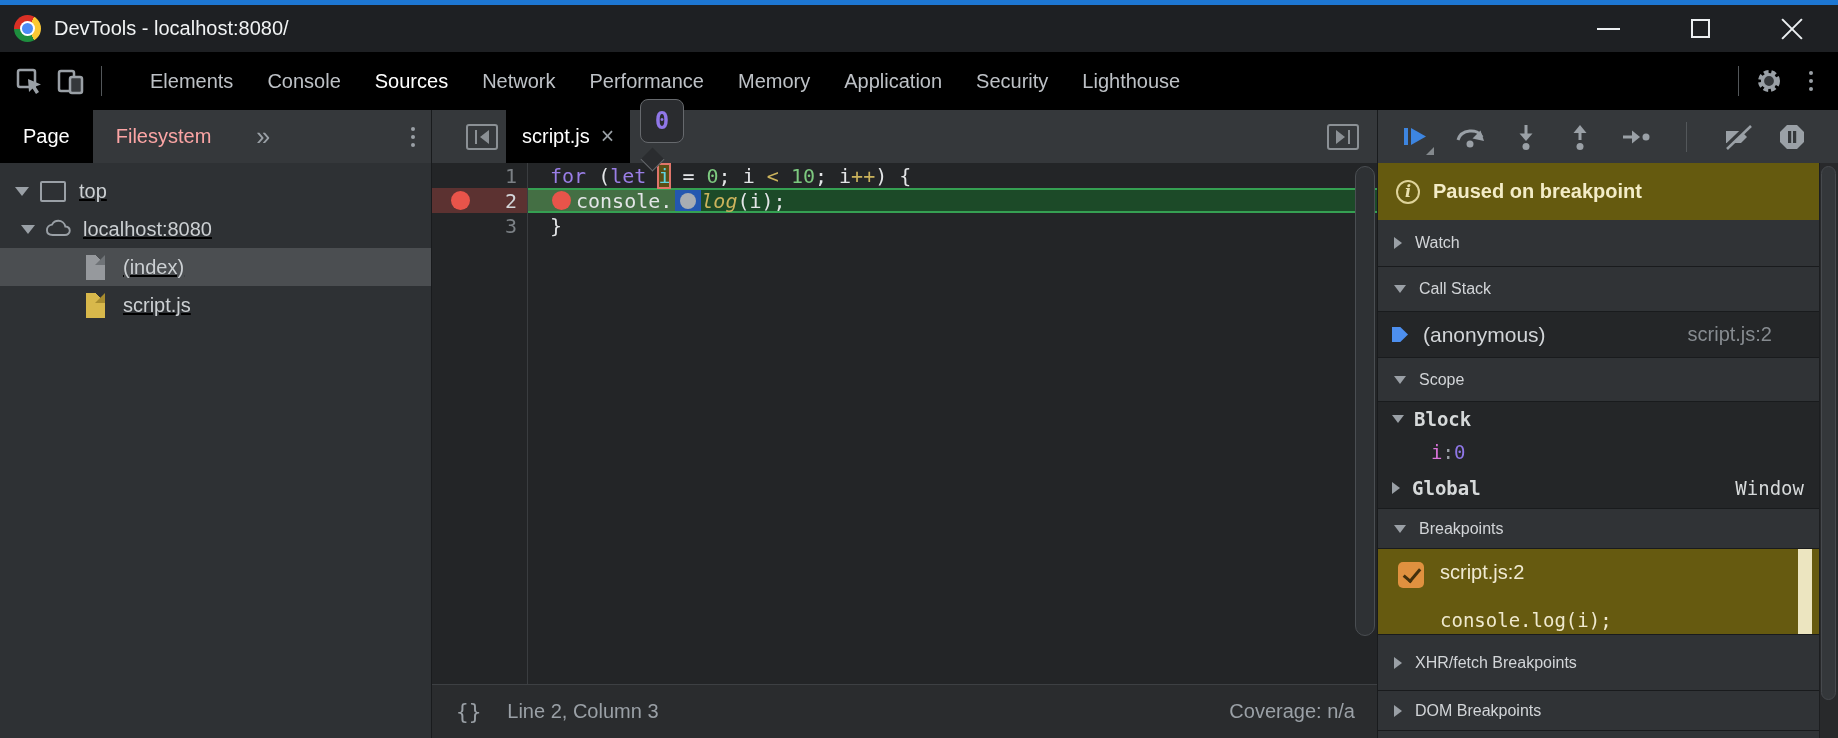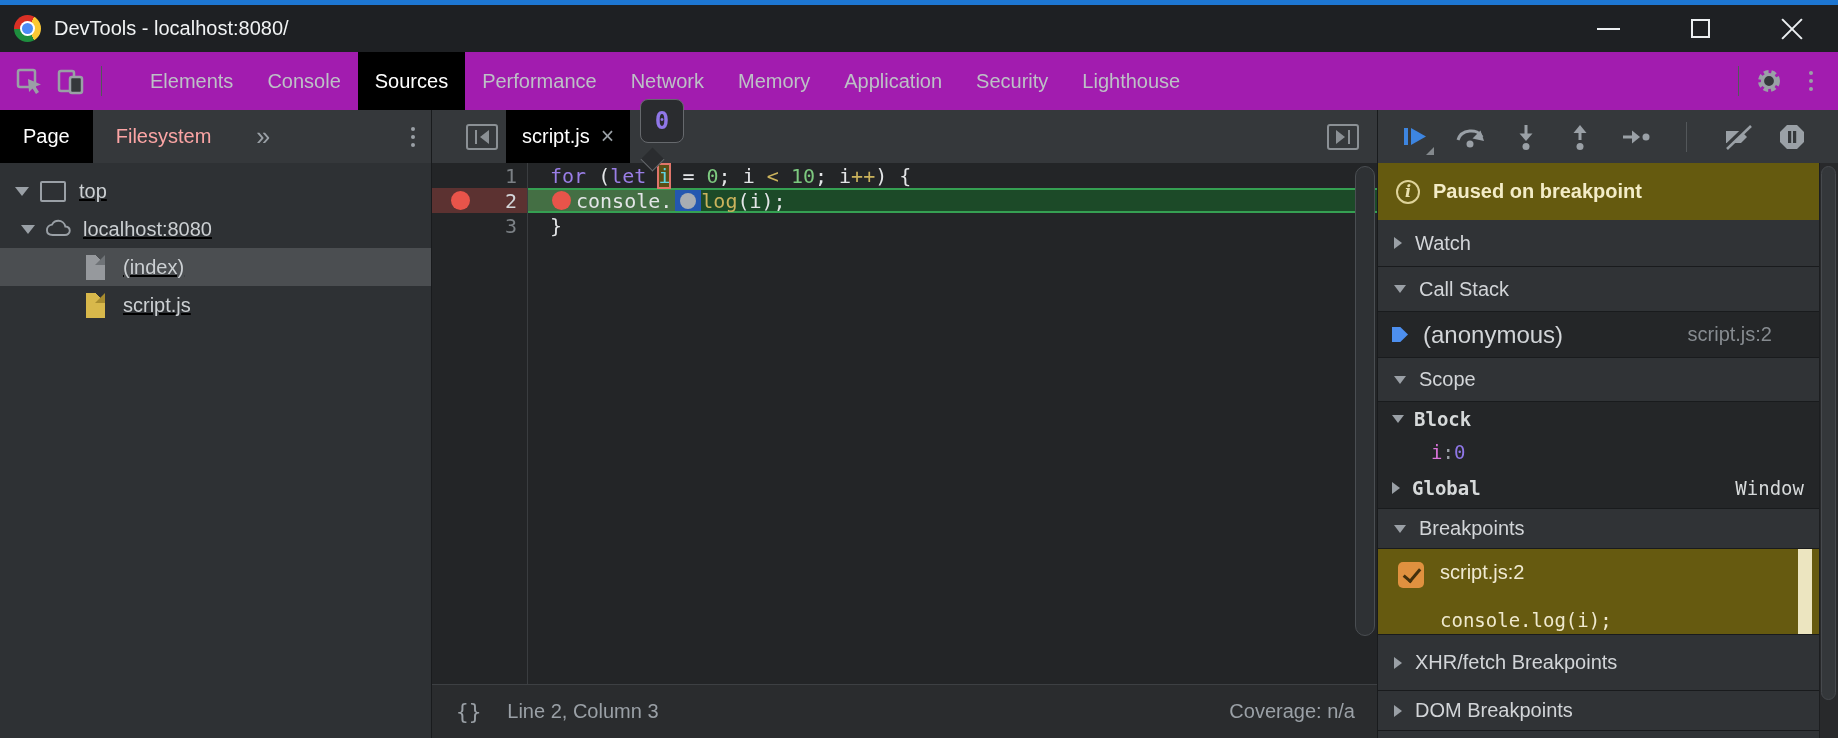--- a/index.html
+++ b/index.html
@@ -17,21 +17,21 @@
   .win-title { margin-left:13px; color:#f1f3f4; font-size:20px; }
   .win-controls { position:absolute; right:0; top:0; height:47px; display:flex; }
   .win-btn { width:92px; height:47px; display:flex; align-items:center; justify-content:center; }
   .ic-min { width:23px; height:2px; background:#eceff1; }
   .ic-max { width:19px; height:19px; border:2px solid #eceff1; }
   .ic-close { position:relative; width:24px; height:24px; }
   .ic-close::before,.ic-close::after { content:''; position:absolute; left:-2px; top:11px; width:28px; height:2px; background:#eceff1; }
   .ic-close::before { transform:rotate(45deg); } .ic-close::after { transform:rotate(-45deg); }
 
   
-  .tabbar { position:absolute; top:52px; left:0; right:0; height:58px; background:#a21caf; display:flex; align-items:stretch; }
+  .tabbar { position:absolute; top:52px; left:0; right:0; height:58px; background:#000000; display:flex; align-items:stretch; }
   .tb-icon { width:42px; display:flex; align-items:center; justify-content:center; }
   .tb-icon:first-child { margin-left:8px; }
   .vsep { width:1px; height:30px; background:#53575a; align-self:center; margin:0 9px; }
   .tab { padding:0 17px; display:flex; align-items:center; font-size:20px; color:#bdc1c6; white-space:nowrap; }
   .tab.sel { background:#000; color:#fff; }
   .tabs-group { display:flex; margin-left:22px; }
   .flex-sp { flex:1; }
   .kebab { display:flex; flex-direction:column; gap:4px; align-items:center; }
   .kebab i { width:4px; height:4px; border-radius:50%; background:#9aa0a6; }
 
@@ -76,45 +76,45 @@
   .gline { height:25px; display:flex; align-items:center; justify-content:flex-end; padding-right:10px; color:#7b8085; }
   .gline.bp { background:#5c3231; color:#d3d6d9; position:relative; }
   .gutter-dot { position:absolute; left:19px; top:3px; width:19px; height:19px; border-radius:50%; background:#e8544a; }
   .code { flex:1; color:#e3e5e7; }
   .cline { height:25px; display:flex; align-items:center; padding-left:22px; white-space:pre; }
   .cline.exec { padding-left:0; border-top:2px solid #35a052; border-bottom:2px solid #35a052; background:#1c4a28; }
   .exec-seg { height:100%; display:flex; align-items:center; background:#446f44; padding:0 3px 0 24px; }
   .inline-bp { width:19px; height:19px; border-radius:50%; background:#e8544a; margin-right:5px; flex:none; }
   .inline-cand { width:26px; height:21px; background:#2457b0; display:flex; align-items:center; justify-content:center; flex:none; }
   .cand-dot { width:16px; height:16px; border-radius:50%; background:#a8adb3; }
-  .kw { color:#9a7ee6; } .num { color:#7dc97f; } .op { color:#cbb35c; } .fn { color:#cbb35c; } .pl { color:#e3e5e7; }
+  .kw { color:#9a7ee6; } .num { color:#7dc97f; } .op { color:#cbb35c; } .fn { color:#cbb35c;font-style:italic; } .pl { color:#e3e5e7; }
   .cur { color:#5fd4e0; background:#5a4f16; outline:2px solid #e0756a; outline-offset:-1px; }
   .ed-scroll { position:absolute; right:2px; top:3px; width:20px; height:470px; background:#2e3134; border:1px solid #4a4e52; border-radius:10px; }
 
   .statusbar { height:54px; flex:none; border-top:1px solid #3d4043; background:#2a2c2e; display:flex; align-items:center; color:#9aa0a6; font-size:20px; }
   .braces { margin-left:24px; font-family:"DejaVu Sans Mono", monospace; font-size:21px; }
   .linecol { margin-left:26px; }
   .coverage { margin-right:22px; }
 
   
   .right { flex:1; background:#242628; display:flex; flex-direction:column; position:relative; }
   .dbg-toolbar { height:53px; flex:none; background:#35383b; display:flex; align-items:center; justify-content:space-between; padding:0 32px 0 22px; }
   .dbg-btn { position:relative; display:flex; align-items:center; justify-content:center; }
   .corner { position:absolute; right:-6px; bottom:-4px; width:0; height:0; border-left:8px solid transparent; border-bottom:8px solid #84898d; }
   .banner { height:57px; flex:none; background:#655a0f; display:flex; align-items:center; padding-left:18px; }
   .info-ic { width:24px; height:24px; border-radius:50%; border:2px solid #ded39a; color:#e9e0ae; display:flex; align-items:center; justify-content:center;
     font:italic 700 16px "DejaVu Serif", serif; flex:none; }
   .banner-text { margin-left:13px; color:#f3ecc7; font-weight:700; font-size:20px; }
-  .sec-h { background:#303336; border-bottom:1px solid #191b1d; display:flex; align-items:center; padding-left:16px; color:#d2d5d8; font-size:20px; flex:none; }
+  .sec-h { background:#303336; border-bottom:1px solid #191b1d; display:flex; align-items:center; padding-left:16px; color:#d2d5d8; font-size:16px; flex:none; }
   .sec-h .tri-d, .sec-h .tri-r { margin-right:13px; }
   .sec-h .tri-d { border-left-width:6px; border-right-width:6px; border-top-width:8px; }
   .sec-h .tri-r { border-top-width:6px; border-bottom-width:6px; border-left-width:8px; }
   .cs-row { height:46px; flex:none; display:flex; align-items:center; padding:0 66px 0 14px; border-bottom:1px solid #191b1d; }
   .cs-arrow { width:16px; height:15px; background:#4d8fef; clip-path:polygon(0 0,52% 0,100% 50%,52% 100%,0 100%); flex:none; }
-  .cs-name { margin-left:15px; color:#d2d5d8; font-size:24px; }
+  .cs-name { margin-left:15px; color:#d2d5d8; font-size:21px; }
   .cs-loc { margin-left:auto; color:#868b90; font-size:20px; }
   .scope-body { font:19px "DejaVu Sans Mono", monospace; color:#d6d9da; border-bottom:1px solid #191b1d; flex:none; }
   .sc-row { display:flex; align-items:center; }
   .sc-bold { font-weight:700; }
   .sc-i { color:#d973d9; } .sc-colon { color:#9aa0a6; } .sc-val { color:#9077e8; }
   .bp-entry { height:86px; flex:none; background:#665a10; position:relative; border-bottom:1px solid #191b1d; }
   .bp-check { position:absolute; left:20px; top:13px; width:26px; height:26px; background:#e0913f; border-radius:5px; }
   .bp-check::after { content:''; position:absolute; left:9px; top:3px; width:7px; height:14px; border:solid #42300d; border-width:0 3px 3px 0; transform:rotate(40deg); }
   .bp-loc { position:absolute; left:62px; top:12px; color:#f0ead2; font-size:20px; }
   .bp-code { position:absolute; left:62px; top:60px; color:#efe9cd; font:19px "DejaVu Sans Mono", monospace; }
@@ -156,22 +156,22 @@
       <svg width="30" height="30" viewBox="0 0 30 30">
         <rect x="3" y="5" width="15" height="20" rx="2" fill="none" stroke="#9aa0a6" stroke-width="2.5"></rect>
         <rect x="14" y="11" width="12" height="16" rx="2" fill="#35383b" stroke="#9aa0a6" stroke-width="2.5"></rect>
       </svg>
     </div>
     <div class="vsep"></div>
     <div class="tabs-group">
       <div class="tab">Elements</div>
       <div class="tab">Console</div>
       <div class="tab sel">Sources</div>
+      <div class="tab">Network</div>
       <div class="tab">Performance</div>
-      <div class="tab">Network</div>
       <div class="tab">Memory</div>
       <div class="tab">Application</div>
       <div class="tab">Security</div>
       <div class="tab">Lighthouse</div>
     </div>
     <div class="flex-sp"></div>
     <div class="vsep"></div>
     <div class="tb-icon">
       <svg width="28" height="28" viewBox="0 0 28 28">
         <circle cx="14" cy="14" r="8.5" fill="none" stroke="#9aa0a6" stroke-width="5" stroke-dasharray="4.4 2.6"></circle>

